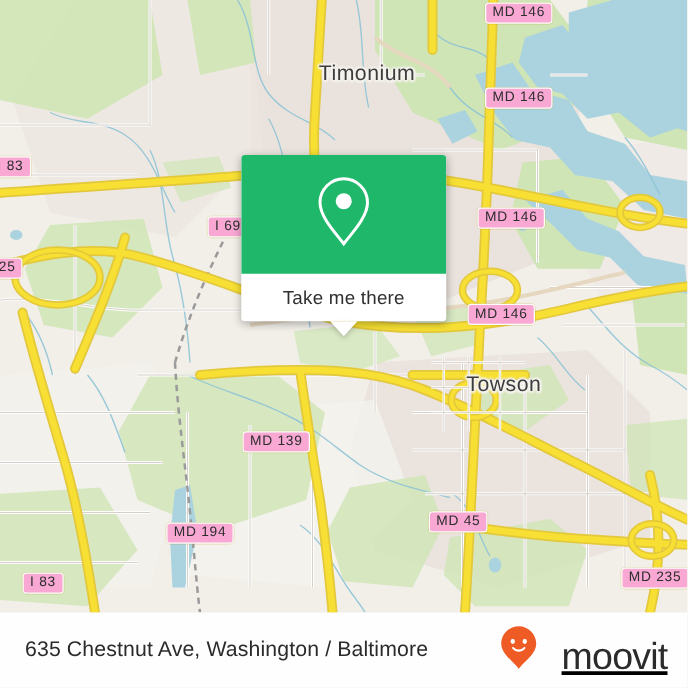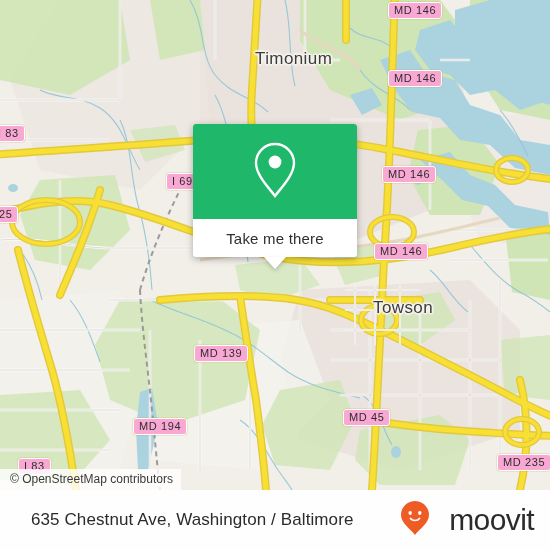--- a/index.html
+++ b/index.html
@@ -77,24 +77,24 @@
     border-right:11px solid transparent;
     border-top:12px solid #fff;
     filter:drop-shadow(0 2px 2px rgba(0,0,0,.18));
   }
 
   
   #footer{
     position:absolute;left:0;top:490px;width:550px;height:60px;
     background:rgba(255,255,255,.92);
     display:flex;align-items:center;justify-content:space-between;
-    padding:0 16px 0 31px;box-sizing:border-box;
+    padding:0 16px 0 20px;box-sizing:border-box;
   }
   #footer .addr{color:#2b2b2b;font-size:17px;letter-spacing:.1px;white-space:nowrap;}
-  #brand{display:flex;align-items:center;gap:19px;}
+  #brand{display:flex;align-items:flex-end;gap:19px;text-decoration:underline;}
   #brand .word{color:#2b2b2b;font-size:30px;letter-spacing:-.6px;line-height:30px;}
 </style>
 </head>
 <body>
 
 <div id="app">
 
   <div id="map">
     <svg width="550" height="490" viewBox="0 0 550 490">
       <defs>
@@ -279,21 +279,20 @@
       <div class="shield" style="left:-8px;top:125px;">I 83</div>
       <div class="shield" style="left:126px;top:173px;margin-left:40px;">I 695</div>
       <div class="shield" style="left:-7px;top:206px;">25</div>
       <div class="shield" style="left:194px;top:309px;margin-top:36px;">MD 139</div>
       <div class="shield" style="left:133px;top:418px;">MD 194</div>
       <div class="shield" style="left:343px;top:409px;">MD 45</div>
       <div class="shield" style="left:497px;top:454px;">MD 235</div>
       <div class="shield" style="left:18px;top:458px;">I 83</div>
     </div>
 
-    <div id="attrib">© OpenStreetMap contributors</div>
   </div>
 
   <div id="popup">
     <div class="card">
       <div class="hero">
         <span>
           <svg width="52" height="62" viewBox="0 0 52 62" fill="none" stroke="#ffffff" stroke-width="2.4">
             <path d="M26 5 C15.5 5 7 13.5 7 24 C7 36 20 49 26 57 C32 49 45 36 45 24 C45 13.5 36.5 5 26 5 Z"></path>
             <circle cx="26" cy="23" r="6.4" fill="#ffffff" stroke="none"></circle>
           </svg>

